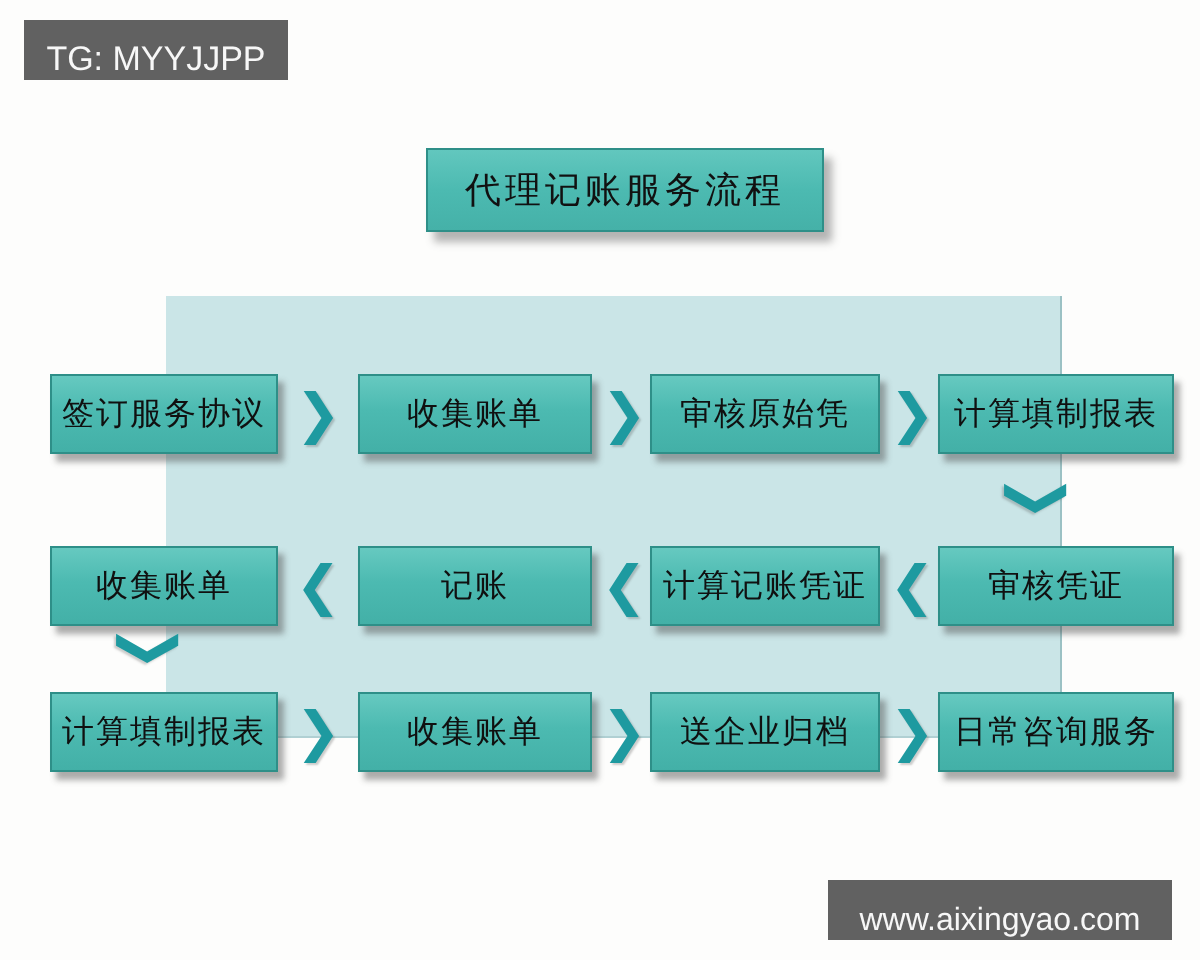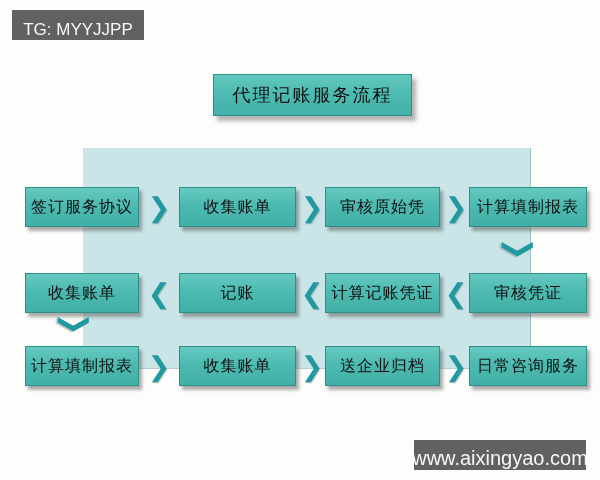--- a/index.html
+++ b/index.html
@@ -8,21 +8,21 @@
     background:#fdfdfc;
     font-family:"Liberation Sans", sans-serif;
   }
   
   .badge{
     position:absolute;background:#616161;color:#f7f7f7;
     display:flex;align-items:flex-end;justify-content:center;
     font-family:"Liberation Sans", sans-serif;
   }
   .badge.tg{left:12px;top:10px;width:132px;height:30px;font-size:17px;}
-  .badge.site{left:414px;top:440px;width:172px;height:30px;font-size:20px;}
+  .badge.site{left:414px;top:440px;width:172px;height:30px;font-size:16px;}
 
   
   .title-box{
     position:absolute;left:213px;top:74px;width:197px;height:40px;
     background:linear-gradient(180deg,#62c7be 0%,#4cbab1 50%,#45b1a8 100%);
     border:1px solid #2e8f88;
     box-shadow:4px 5px 4px rgba(90,90,90,0.45);
     display:flex;align-items:center;justify-content:center;
     font-family:"Liberation Serif", serif;
     font-size:18px;color:#111;letter-spacing:2px;

